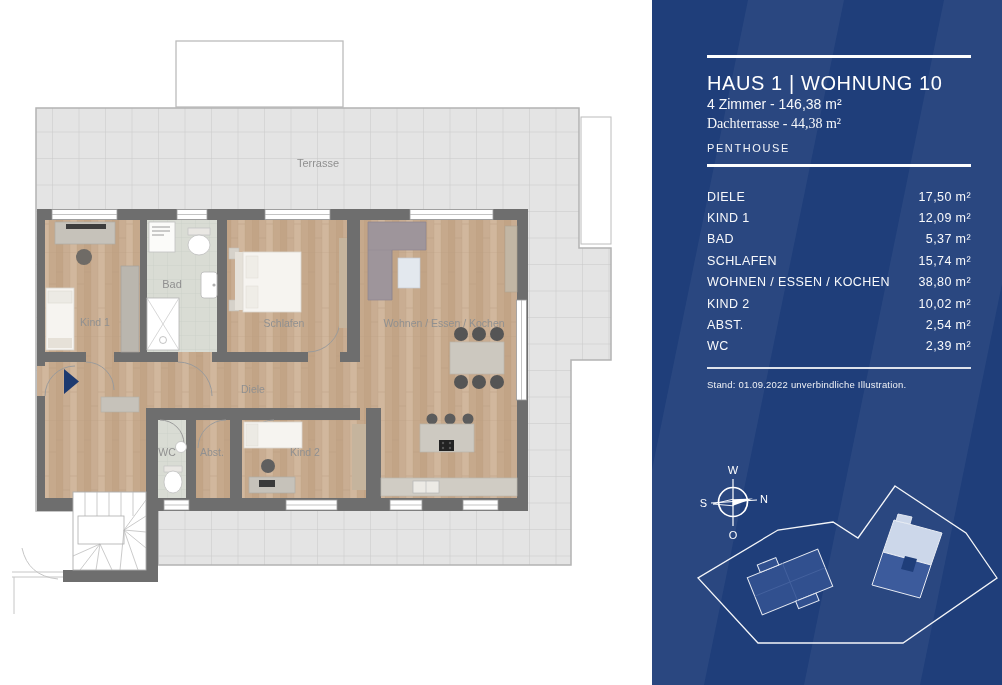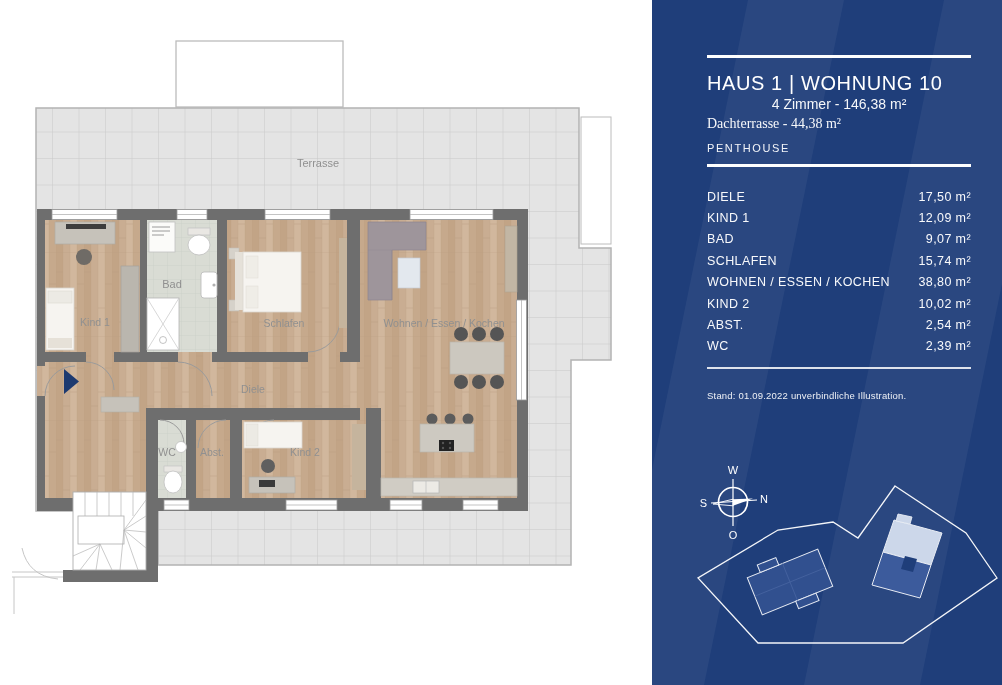--- a/index.html
+++ b/index.html
@@ -8,27 +8,27 @@
   .plan{position:absolute;left:0;top:0;}
   .plan text{font-family:"Liberation Sans", sans-serif;fill:#909090;}
   .panel{position:absolute;left:652px;top:0;width:350px;height:685px;background:#1f3e7a;color:#fff;}
   .panel-art{position:absolute;left:0;top:0;}
   .pc{position:absolute;left:55px;right:31px;z-index:2;}
   .divider{position:absolute;left:55px;right:31px;background:#ffffff;z-index:2;}
   .d1{top:55px;height:3px;}
   .d2{top:164px;height:3px;}
   .d3{top:367px;height:1.5px;opacity:.85;}
   .title{top:66px;font-size:20px;font-weight:400;letter-spacing:.6px;white-space:nowrap;margin-top:6px;}
-  .sub1{top:96px;font-size:14px;color:rgba(255,255,255,.96);text-align:center;}
+  .sub1{top:96px;font-size:14px;color:rgba(255,255,255,.96);}
   .sub2{top:116px;font-size:14px;color:rgba(255,255,255,.96);font-family:Liberation Serif, serif;}
   .ptype{top:142px;font-size:11px;letter-spacing:1.6px;color:rgba(255,255,255,.95);}
   .rooms{top:186px;}
   .rrow{display:flex;justify-content:space-between;align-items:center;height:21.4px;
         font-size:12.5px;letter-spacing:.4px;color:rgba(255,255,255,.97);}
-  .note{top:390px;font-size:9.5px;letter-spacing:.2px;color:rgba(255,255,255,.92);}
+  .note{top:379px;font-size:9.5px;letter-spacing:.2px;color:rgba(255,255,255,.92);}
 </style>
 </head>
 <body>
 
 <div class="page">
 
   <svg class="plan" width="655" height="685" viewBox="0 0 655 685">
     <defs>
       <pattern id="ttile" width="26.5" height="26.5" patternUnits="userSpaceOnUse">
         <rect width="26.5" height="26.5" fill="#e4e4e4"></rect>
@@ -262,21 +262,21 @@
       <div class="rrow">
         <span>DIELE</span>
         <span>17,50 m²</span>
       </div>
       <div class="rrow">
         <span>KIND 1</span>
         <span>12,09 m²</span>
       </div>
       <div class="rrow">
         <span>BAD</span>
-        <span>9,07 m²</span>
+        <span>5,37 m²</span>
       </div>
       <div class="rrow">
         <span>SCHLAFEN</span>
         <span>15,74 m²</span>
       </div>
       <div class="rrow">
         <span>WOHNEN / ESSEN / KOCHEN</span>
         <span>38,80 m²</span>
       </div>
       <div class="rrow">

